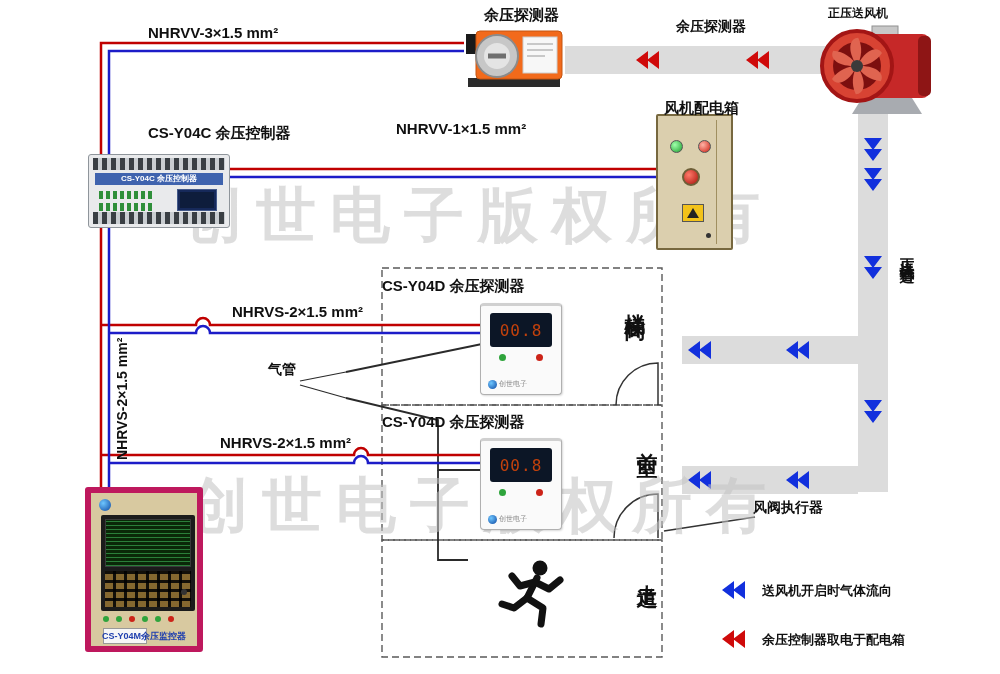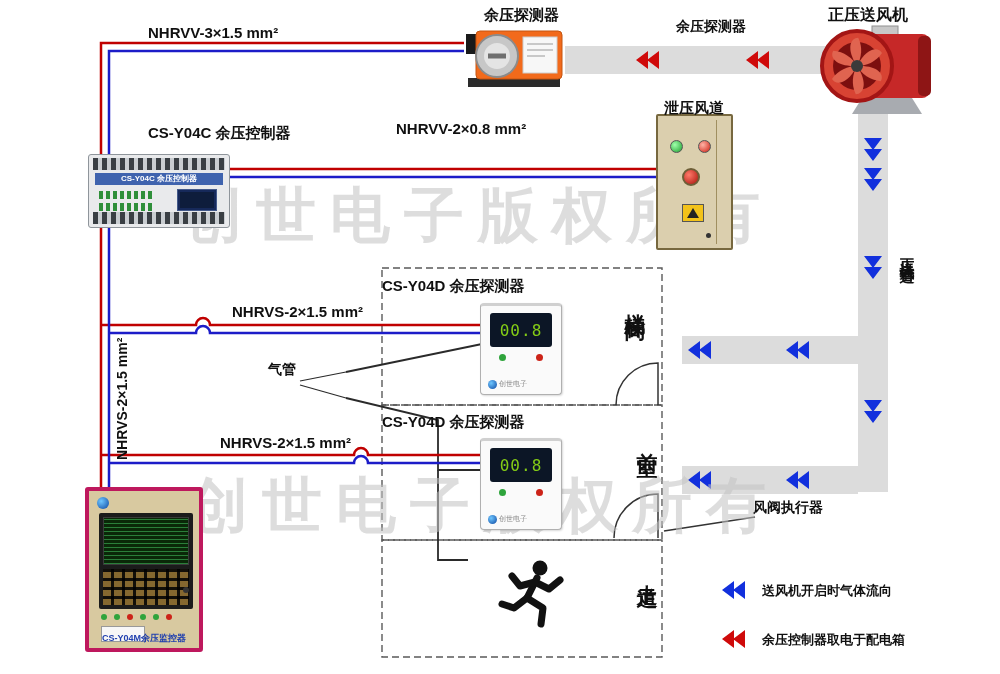--- a/index.html
+++ b/index.html
@@ -48,32 +48,32 @@
   .pb-warn i { display:block; width:0; height:0; margin:3px auto 0;
                border-left:6px solid transparent; border-right:6px solid transparent;
                border-bottom:10px solid #222; }
   .pb-keyhole { position:absolute; right:20px; bottom:10px; width:5px; height:5px; background:#333; border-radius:50%; }
 
   
   .detector { width:82px; height:92px; background:#fafafa; border:1px solid #b0b0b0; border-radius:4px;
               border-top:3px solid #d0d0d0; box-shadow:1px 1px 2px rgba(0,0,0,.15); }
   .det-screen { margin:7px 9px 0; height:34px; background:#0c1626; border-radius:3px;
                 display:flex; align-items:center; justify-content:center; }
-  .det-value { color:#84cc16; font-family:"DejaVu Sans Mono",monospace; font-size:16px; letter-spacing:1px; }
+  .det-value { color:#c2410c; font-family:"DejaVu Sans Mono",monospace; font-size:16px; letter-spacing:1px; }
   .det-leds { margin-top:7px; display:flex; justify-content:space-between; padding:0 18px; }
   .led { width:7px; height:7px; border-radius:50%; display:block; }
   .led.green { background:#2fa43c; } .led.red { background:#cc2318; }
   .det-brand { position:absolute; left:7px; bottom:5px; display:flex; align-items:center; gap:2px; }
   .brand-dot { width:9px; height:9px; border-radius:50%;
                background:radial-gradient(circle at 35% 35%, #6ec6ff, #0d47a1); display:block; }
   .brand-text { font-size:7px; color:#8a8a8a; }
 
   
   .monitor { left:85px; top:487px; width:118px; height:165px; background:#d8c9a0;
-             border:4px solid #be185d; border-radius:3px; }
+             border:6px solid #be185d; border-radius:3px; }
   .mon-logo { position:absolute; left:8px; top:6px; width:12px; height:12px; border-radius:50%;
               background:radial-gradient(circle at 35% 35%, #6ec6ff, #0d47a1); }
   .mon-panel { position:absolute; left:10px; top:22px; width:94px; height:96px; background:#1b1b1b;
                border-radius:2px; padding:4px; }
   .mon-screen { height:48px; background:#0a2808; border:1px solid #3a3a3a;
                 background-image:repeating-linear-gradient(0deg, rgba(90,255,130,.4) 0 1px, transparent 1px 4px); }
   .mon-keypad { margin-top:4px; height:36px; background-color:#cdbd92;
                 background-image:repeating-linear-gradient(90deg,#cdbd92 0 8px,#1b1b1b 8px 11px),
                                  repeating-linear-gradient(0deg,#cdbd92 0 6px,#1b1b1b 6px 9px);
                 background-blend-mode:multiply; }
@@ -267,25 +267,25 @@
         <i class="mled-r"></i>
     </div>
     <div class="mon-slot"></div>
     <div class="mon-keyhole"></div>
     <div class="mon-label">CS-Y04M余压监控器</div>
   </div>
 
   <div class="lbl" style="left:148px; top:24px;">NHRVV-3×1.5 mm²</div>
   <div class="lbl" style="left:484px; top:6px;">余压探测器</div>
   <div class="lbl sm" style="left:676px; top:18px;">余压探测器</div>
-  <div class="lbl" style="left:828px; top:5px; font-size:16px;">正压送风机</div>
+  <div class="lbl" style="left:828px; top:5px; font-size:12px;">正压送风机</div>
 
   <div class="lbl" style="left:148px; top:124px;">CS-Y04C 余压控制器</div>
-  <div class="lbl" style="left:396px; top:120px;">NHRVV-2×0.8 mm²</div>
-  <div class="lbl" style="left:664px; top:99px;">泄压风道</div>
+  <div class="lbl" style="left:396px; top:120px;">NHRVV-1×1.5 mm²</div>
+  <div class="lbl" style="left:664px; top:99px;">风机配电箱</div>
   <div class="lbl vtext" style="left:897px; top:247px; letter-spacing:2px;">正压送风管道</div>
 
   <div class="lbl center" style="left:382px; top:277px; width:280px;">CS-Y04D 余压探测器</div>
   <div class="lbl center" style="left:382px; top:413px; width:280px;">CS-Y04D 余压探测器</div>
   <div class="lbl vtext" style="left:621px; top:297px; font-size:21px; letter-spacing:3px;">楼梯间</div>
   <div class="lbl vtext" style="left:633px; top:436px; font-size:21px; letter-spacing:3px;">前室</div>
   <div class="lbl vtext" style="left:633px; top:568px; font-size:21px; letter-spacing:3px;">走道</div>
   <div class="lbl sm" style="left:753px; top:499px;">风阀执行器</div>
 
   <div class="lbl" style="left:232px; top:303px;">NHRVS-2×1.5 mm²</div>

